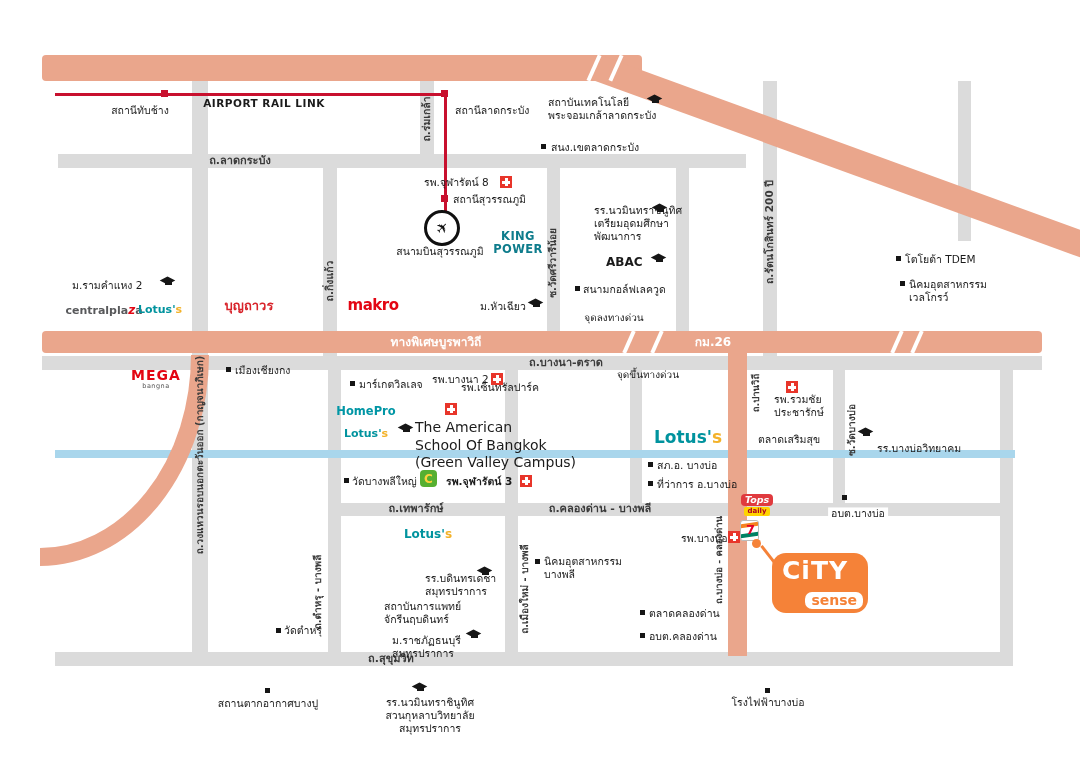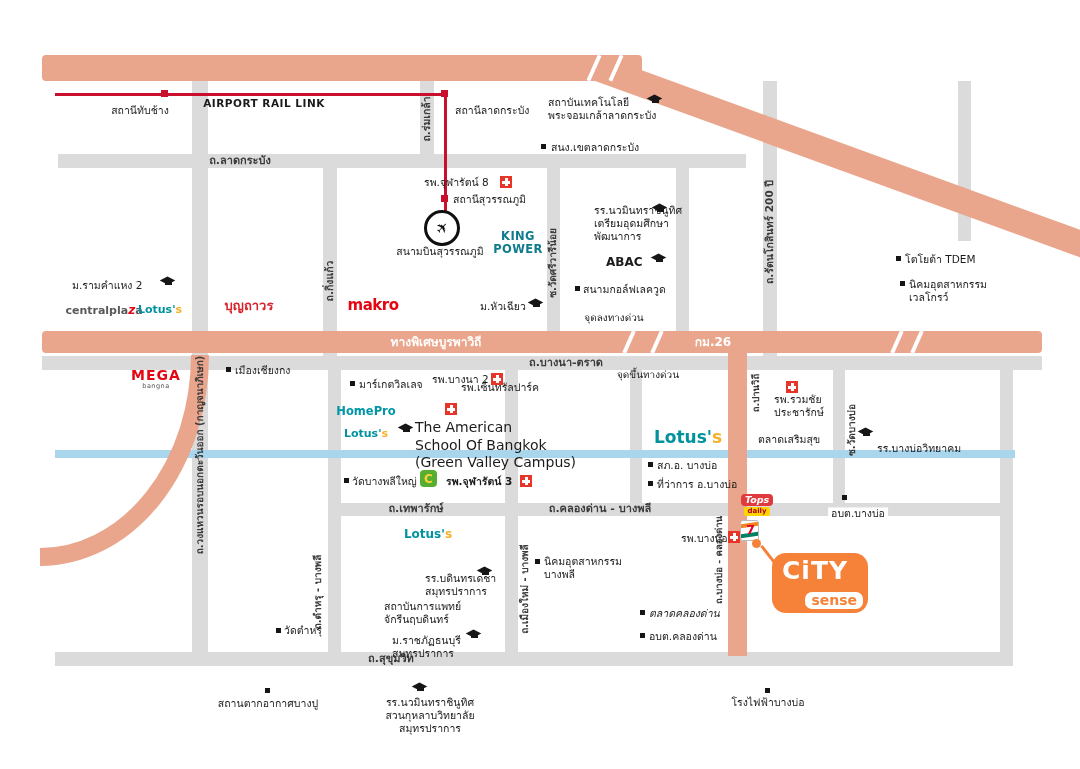--- a/index.html
+++ b/index.html
@@ -208,21 +208,21 @@
 จักรีนฤบดินทร์</div>
   <div class="lbl" style="left:392px;top:634px;">ม.ราชภัฏธนบุรี
 สมุทรปราการ</div>
   <div class="cap" style="left:466px;top:629px;"></div>
   <div class="dot" style="left:276px;top:628px;"></div>
   <div class="lbl" style="left:284px;top:624px;">วัดตำหรุ</div>
   <div class="dot" style="left:535px;top:559px;"></div>
   <div class="lbl" style="left:544px;top:555px;">นิคมอุตสาหกรรม
 บางพลี</div>
   <div class="dot" style="left:640px;top:610px;"></div>
-  <div class="lbl" style="left:649px;top:607px;font-style:italic;">ตลาดคลองด่าน</div>
+  <div class="lbl" style="left:649px;top:607px;">ตลาดคลองด่าน</div>
   <div class="dot" style="left:640px;top:633px;"></div>
   <div class="lbl" style="left:649px;top:630px;">อบต.คลองด่าน</div>
   <div class="lbl" style="left:681px;top:532px;">รพ.บางบ่อ</div>
   <div class="cross" style="left:728px;top:531px;"></div>
 
   <div class="tops" style="left:741px;top:494px;">
       <span class="t1">Tops</span>
       <span class="t2">daily</span>
     </div>
   <div class="seven" style="left:740px;top:520px;">

